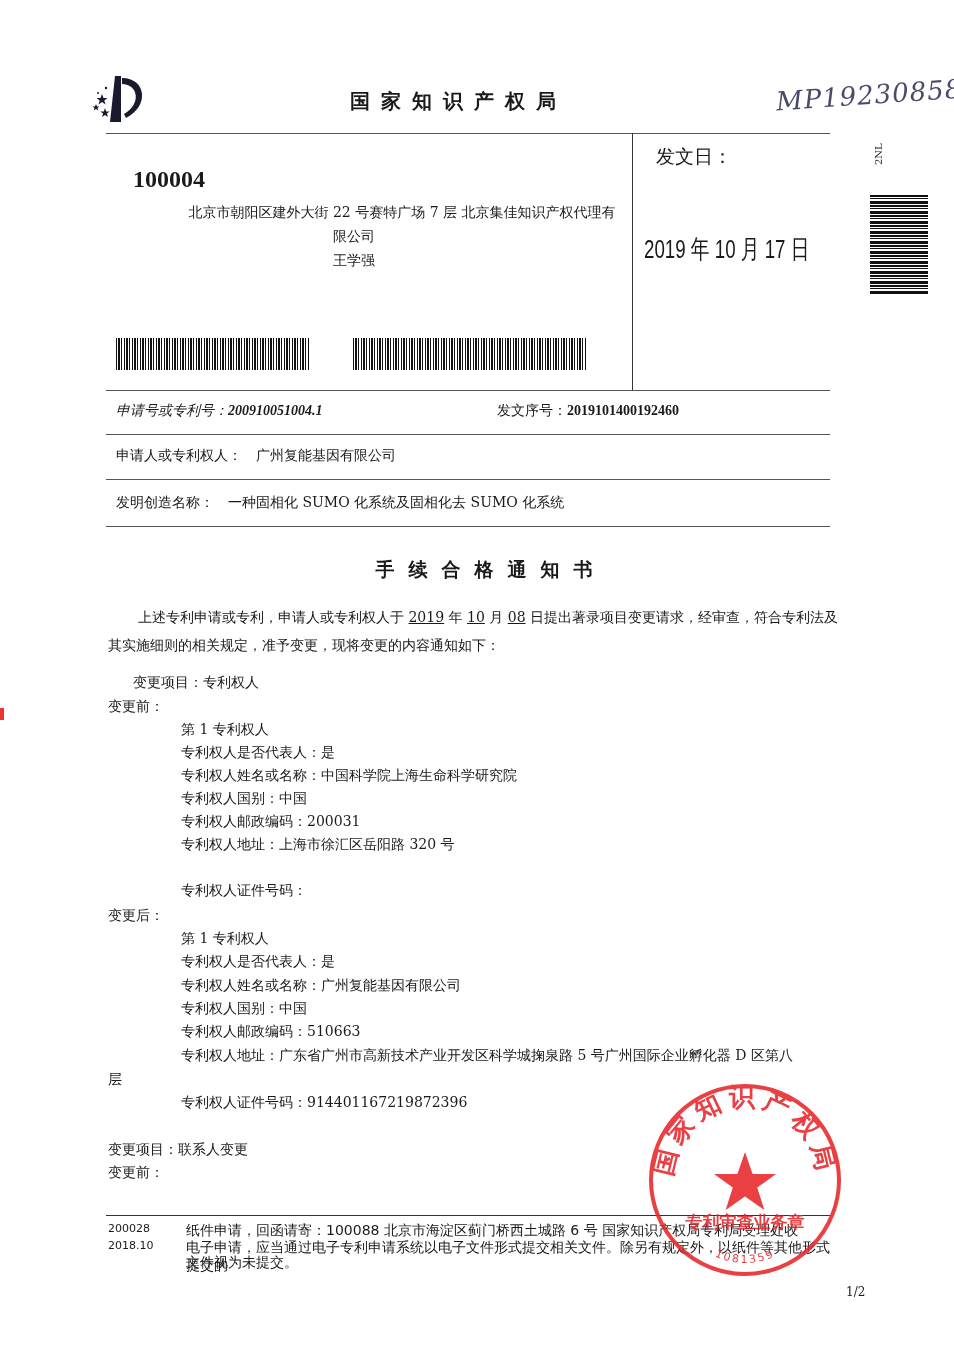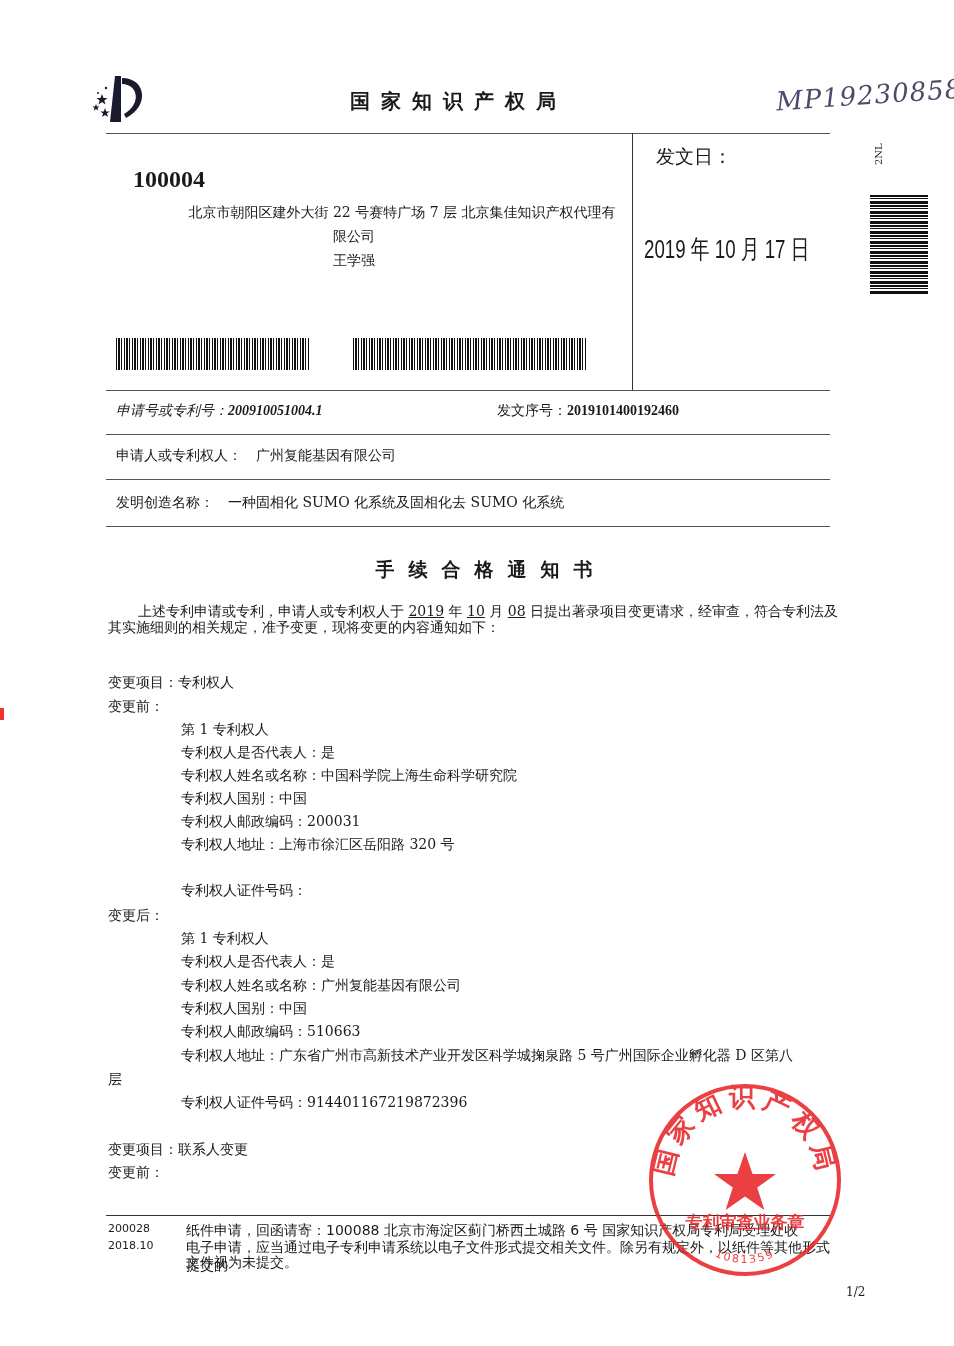--- a/index.html
+++ b/index.html
@@ -38,21 +38,21 @@
   .field-row .val { font-family:"Liberation Serif","DejaVu Serif",serif; font-weight:bold; }
   #row-appno { left:116px; top:402px;font-style:italic; }
   #row-serial { left:497px; top:402px; }
   #row-applicant { left:116px; top:447px; }
   #row-title { left:116px; top:494px; }
   .lbl-gap { display:inline-block; width:14px; }
 
   #notice-title { left:0; width:954px; top:557px; text-align:center; font-size:19px; font-weight:bold;
                   letter-spacing:14px; font-family:"DejaVu Sans","Liberation Sans",sans-serif; padding-left:14px; }
 
-  .para { position:absolute; left:108px; width:730px; font-size:14px; line-height:16px; }
+  .para { position:absolute; left:108px; width:730px; font-size:14px; line-height:28px; }
   #intro1 { top:603px; text-indent:30px; }
   .u { text-decoration:underline; }
 
   .line { position:absolute; font-size:14px; white-space:nowrap; }
   .l0 { left:108px; }
   .l1 { left:181px; }
 
   #footer-code1 { left:108px; top:1222px; font-size:11px; }
   #footer-code2 { left:108px; top:1239px; font-size:11px; }
   .footer-text { position:absolute; left:186px; font-size:14px; width:650px; }
@@ -111,21 +111,21 @@
 <div id="row-title" class="field-row">
   <span>发明创造名称：</span><span class="lbl-gap"></span><span>一种固相化 SUMO 化系统及固相化去 SUMO 化系统</span>
 </div>
 <div class="hline" style="left:106px;top:526px;width:724px;"></div>
 
 <div id="notice-title" class="abs">手续合格通知书</div>
 <div id="intro1" class="para">
   <span>上述专利申请或专利，申请人或专利权人于 </span><span class="u">2019</span><span> 年 </span><span class="u">10</span><span> 月 </span><span class="u">08</span><span> 日提出著录项目变更请求，经审查，符合专利法及其实施细则的相关规定，准予变更，现将变更的内容通知如下：</span>
 </div>
 
-<div class="line l0" style="top:674px;">变更项目：专利权人</div>
+<div class="line l0" style="top:674px;margin-left:25px;">变更项目：专利权人</div>
 <div class="line l0" style="top:698px;">变更前：</div>
 <div class="line l1" style="top:721px;">第 1 专利权人</div>
 <div class="line l1" style="top:744px;">专利权人是否代表人：是</div>
 <div class="line l1" style="top:767px;">专利权人姓名或名称：中国科学院上海生命科学研究院</div>
 <div class="line l1" style="top:790px;">专利权人国别：中国</div>
 <div class="line l1" style="top:813px;">专利权人邮政编码：200031</div>
 <div class="line l1" style="top:836px;">专利权人地址：上海市徐汇区岳阳路 320 号</div>
 <div class="line l1" style="top:859px;margin-top:23px;">专利权人证件号码：</div>
 
 <div class="line l0" style="top:907px;">变更后：</div>

